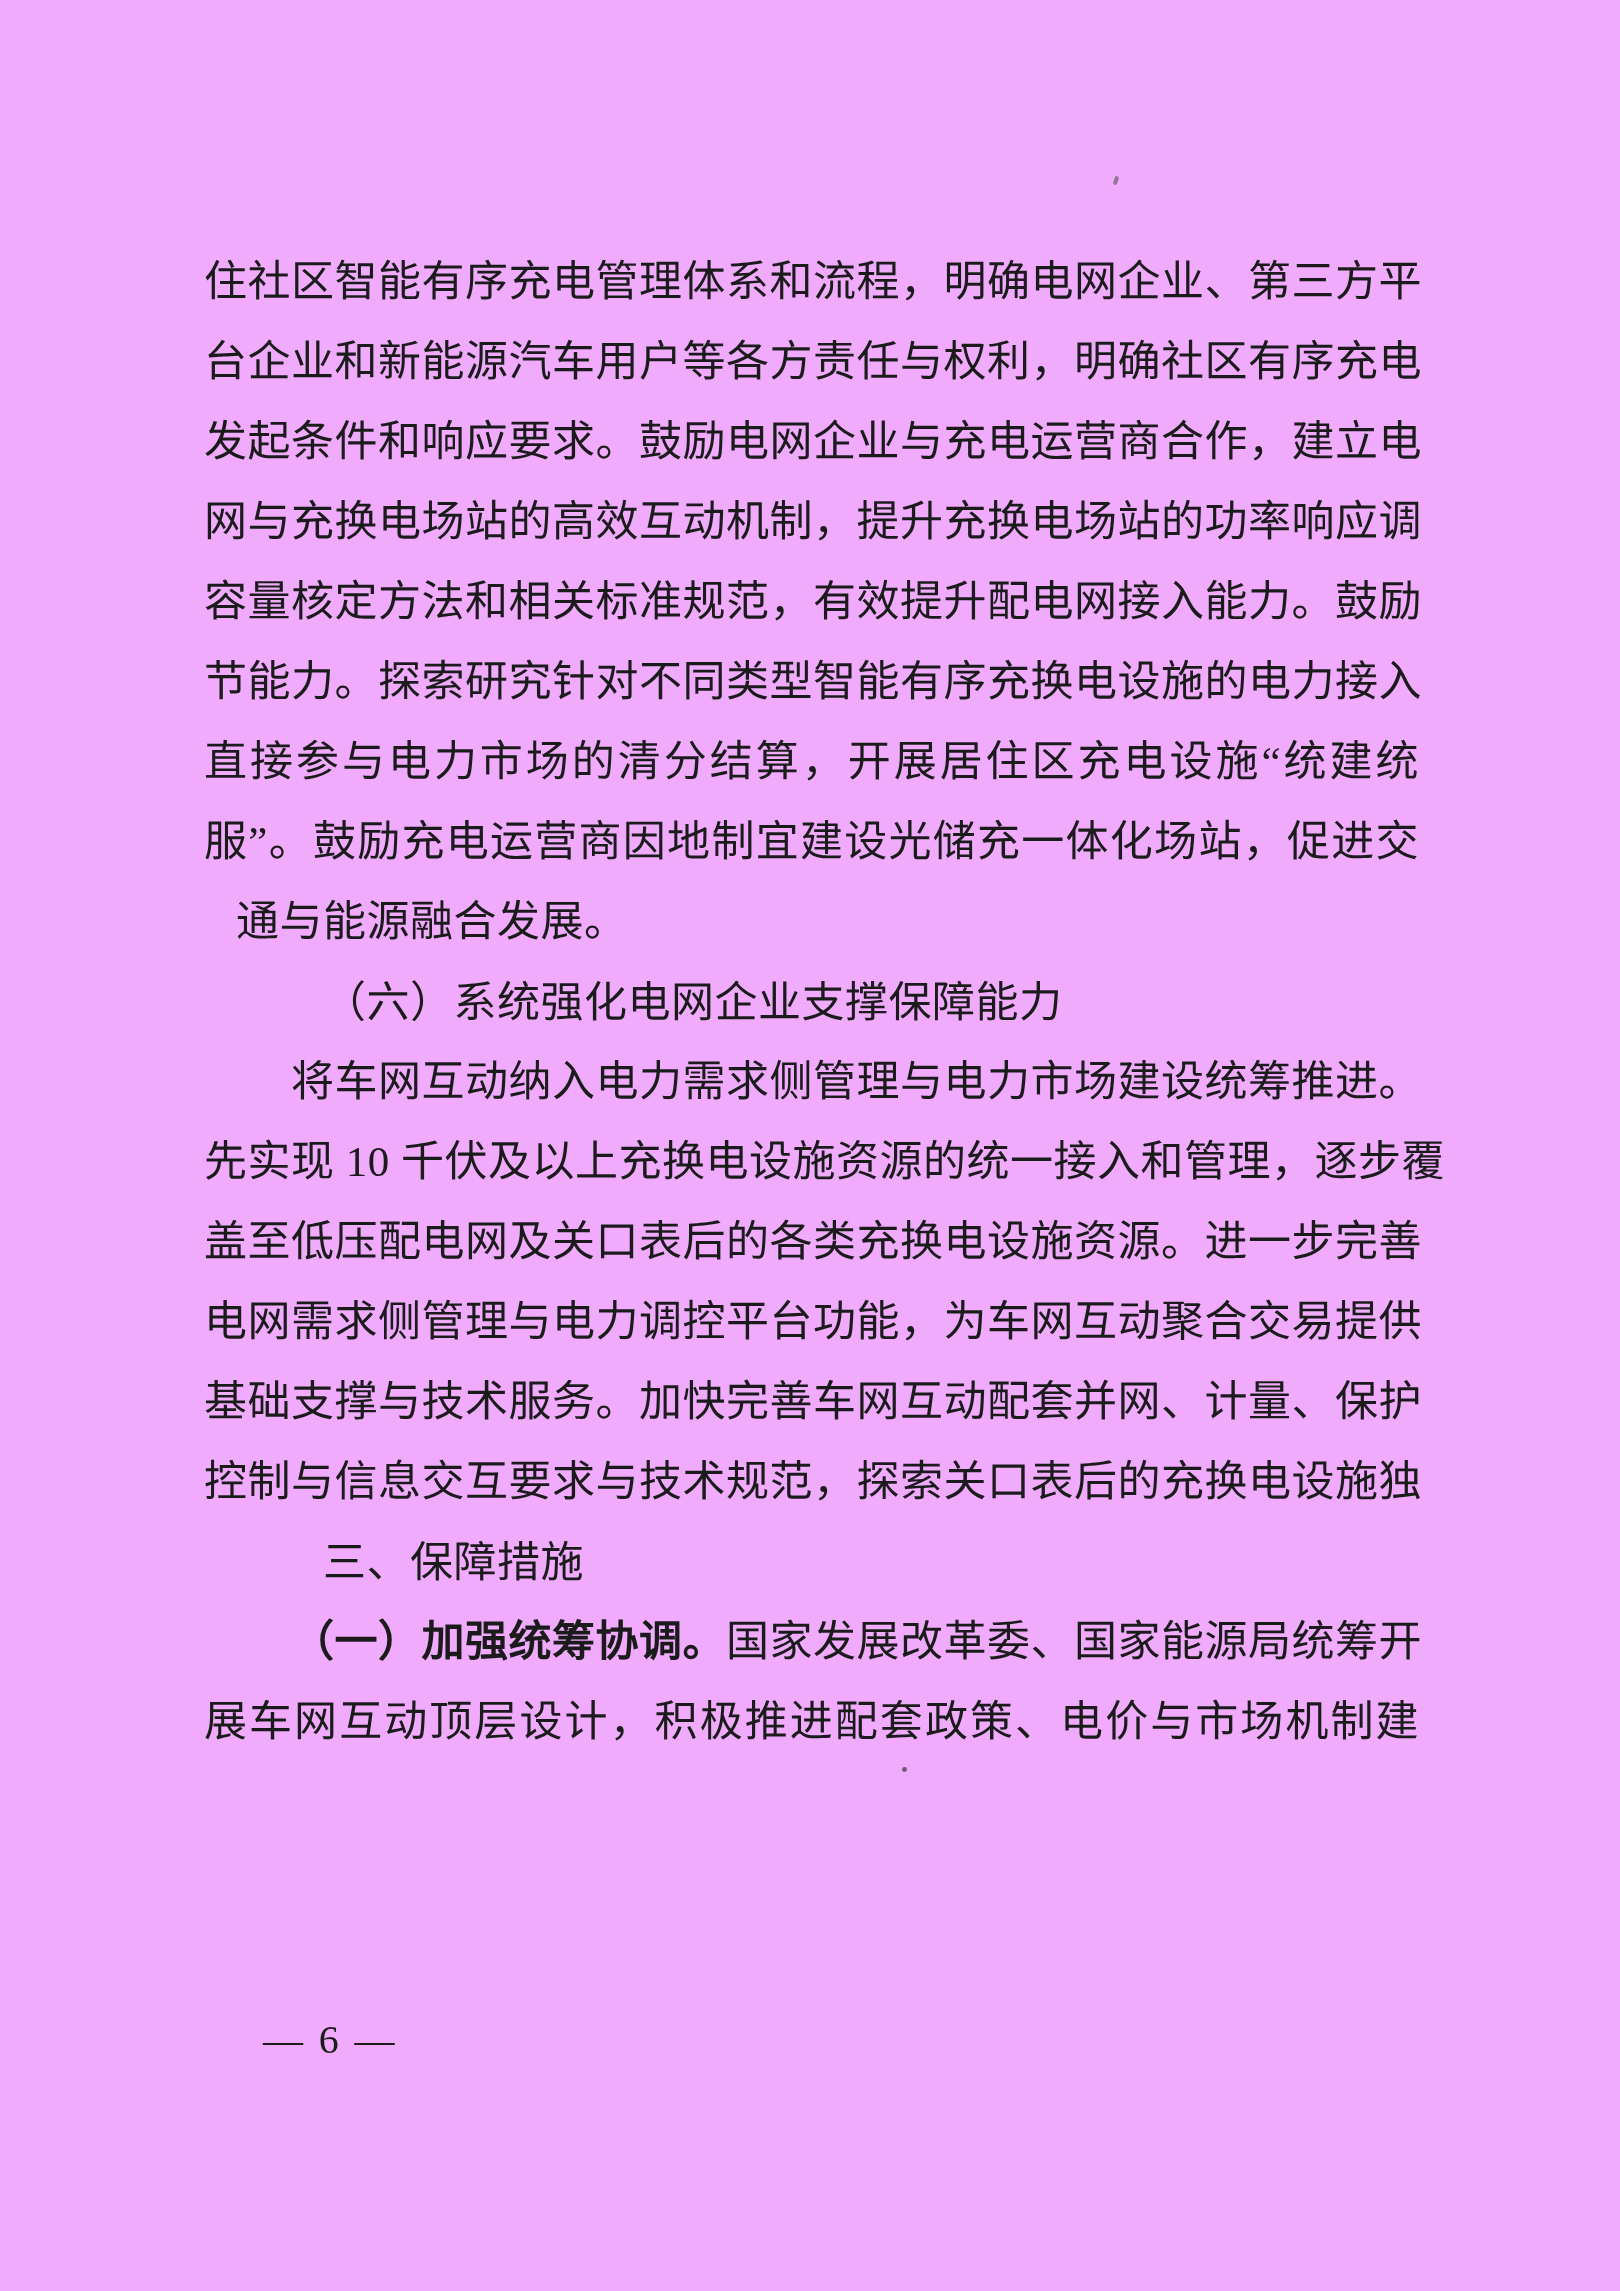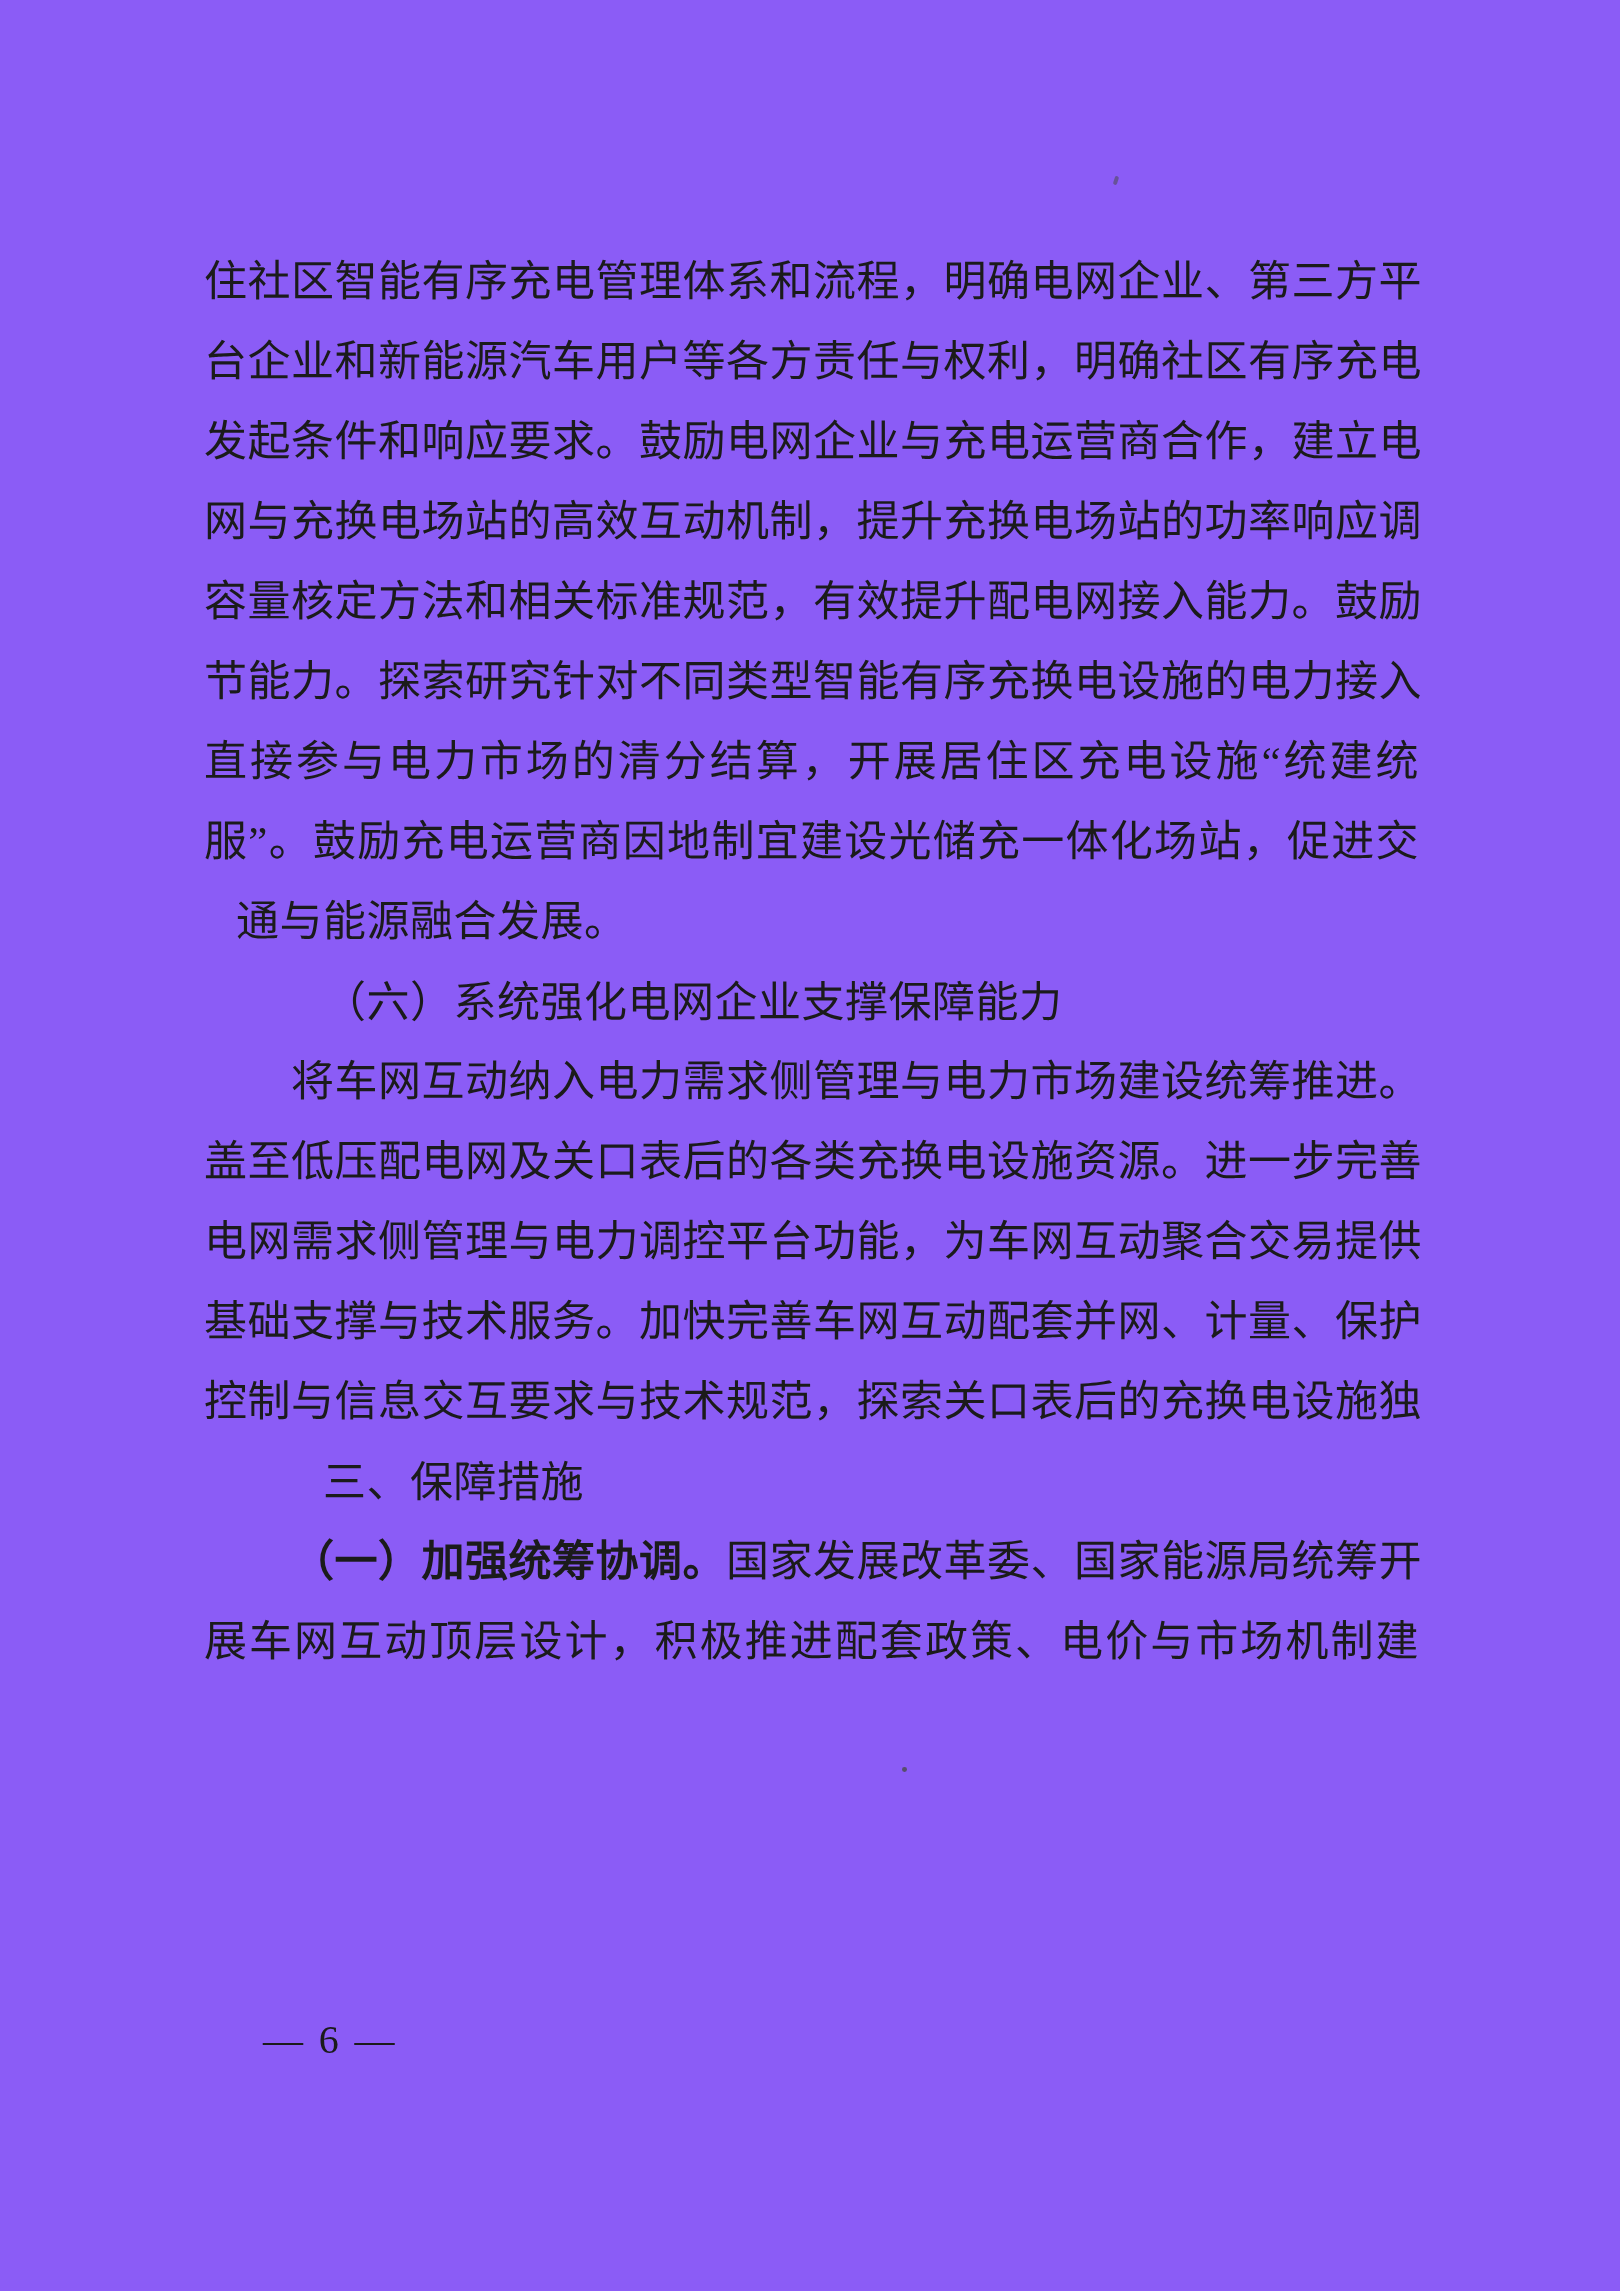--- a/index.html
+++ b/index.html
@@ -9,21 +9,21 @@
     position: relative;
     background: #ffffff;
     font-family: "Liberation Serif", "DejaVu Serif", serif;
     overflow: hidden;
   }
   .page {
     position: absolute;
     left: 0; top: 0;
     width: 1620px;
     height: 2292px;
-    background: #8b5cf6;
+    background: #f0abfc;
   }
   .textblock {
     position: absolute;
     left: 204px;
     top: 242px;
     width: 1215px;
   }
   .line {
     height: 80px;
     line-height: 80px;
@@ -78,20 +78,21 @@
     <div class="line">台企业和新能源汽车用户等各方责任与权利，明确社区有序充电</div>
     <div class="line">发起条件和响应要求。鼓励电网企业与充电运营商合作，建立电</div>
     <div class="line">网与充换电场站的高效互动机制，提升充换电场站的功率响应调</div>
     <div class="line">容量核定方法和相关标准规范，有效提升配电网接入能力。鼓励</div>
     <div class="line">节能力。探索研究针对不同类型智能有序充换电设施的电力接入</div>
     <div class="line">直接参与电力市场的清分结算，开展居住区充电设施“统建统</div>
     <div class="line">服”。鼓励充电运营商因地制宜建设光储充一体化场站，促进交</div>
     <div class="line short">通与能源融合发展。</div>
     <div class="line short indent heading">（六）系统强化电网企业支撑保障能力</div>
     <div class="line indent">将车网互动纳入电力需求侧管理与电力市场建设统筹推进。</div>
+    <div class="line">先实现 10 千伏及以上充换电设施资源的统一接入和管理，逐步覆</div>
     <div class="line">盖至低压配电网及关口表后的各类充换电设施资源。进一步完善</div>
     <div class="line">电网需求侧管理与电力调控平台功能，为车网互动聚合交易提供</div>
     <div class="line">基础支撑与技术服务。加快完善车网互动配套并网、计量、保护</div>
     <div class="line">控制与信息交互要求与技术规范，探索关口表后的充换电设施独</div>
     <div class="line short indent heading">三、保障措施</div>
     <div class="line indent">
       <span class="bold-lead">（一）加强统筹协调。</span><span>国家发展改革委、国家能源局统筹开</span>
     </div>
     <div class="line">展车网互动顶层设计，积极推进配套政策、电价与市场机制建</div>
   </div>

